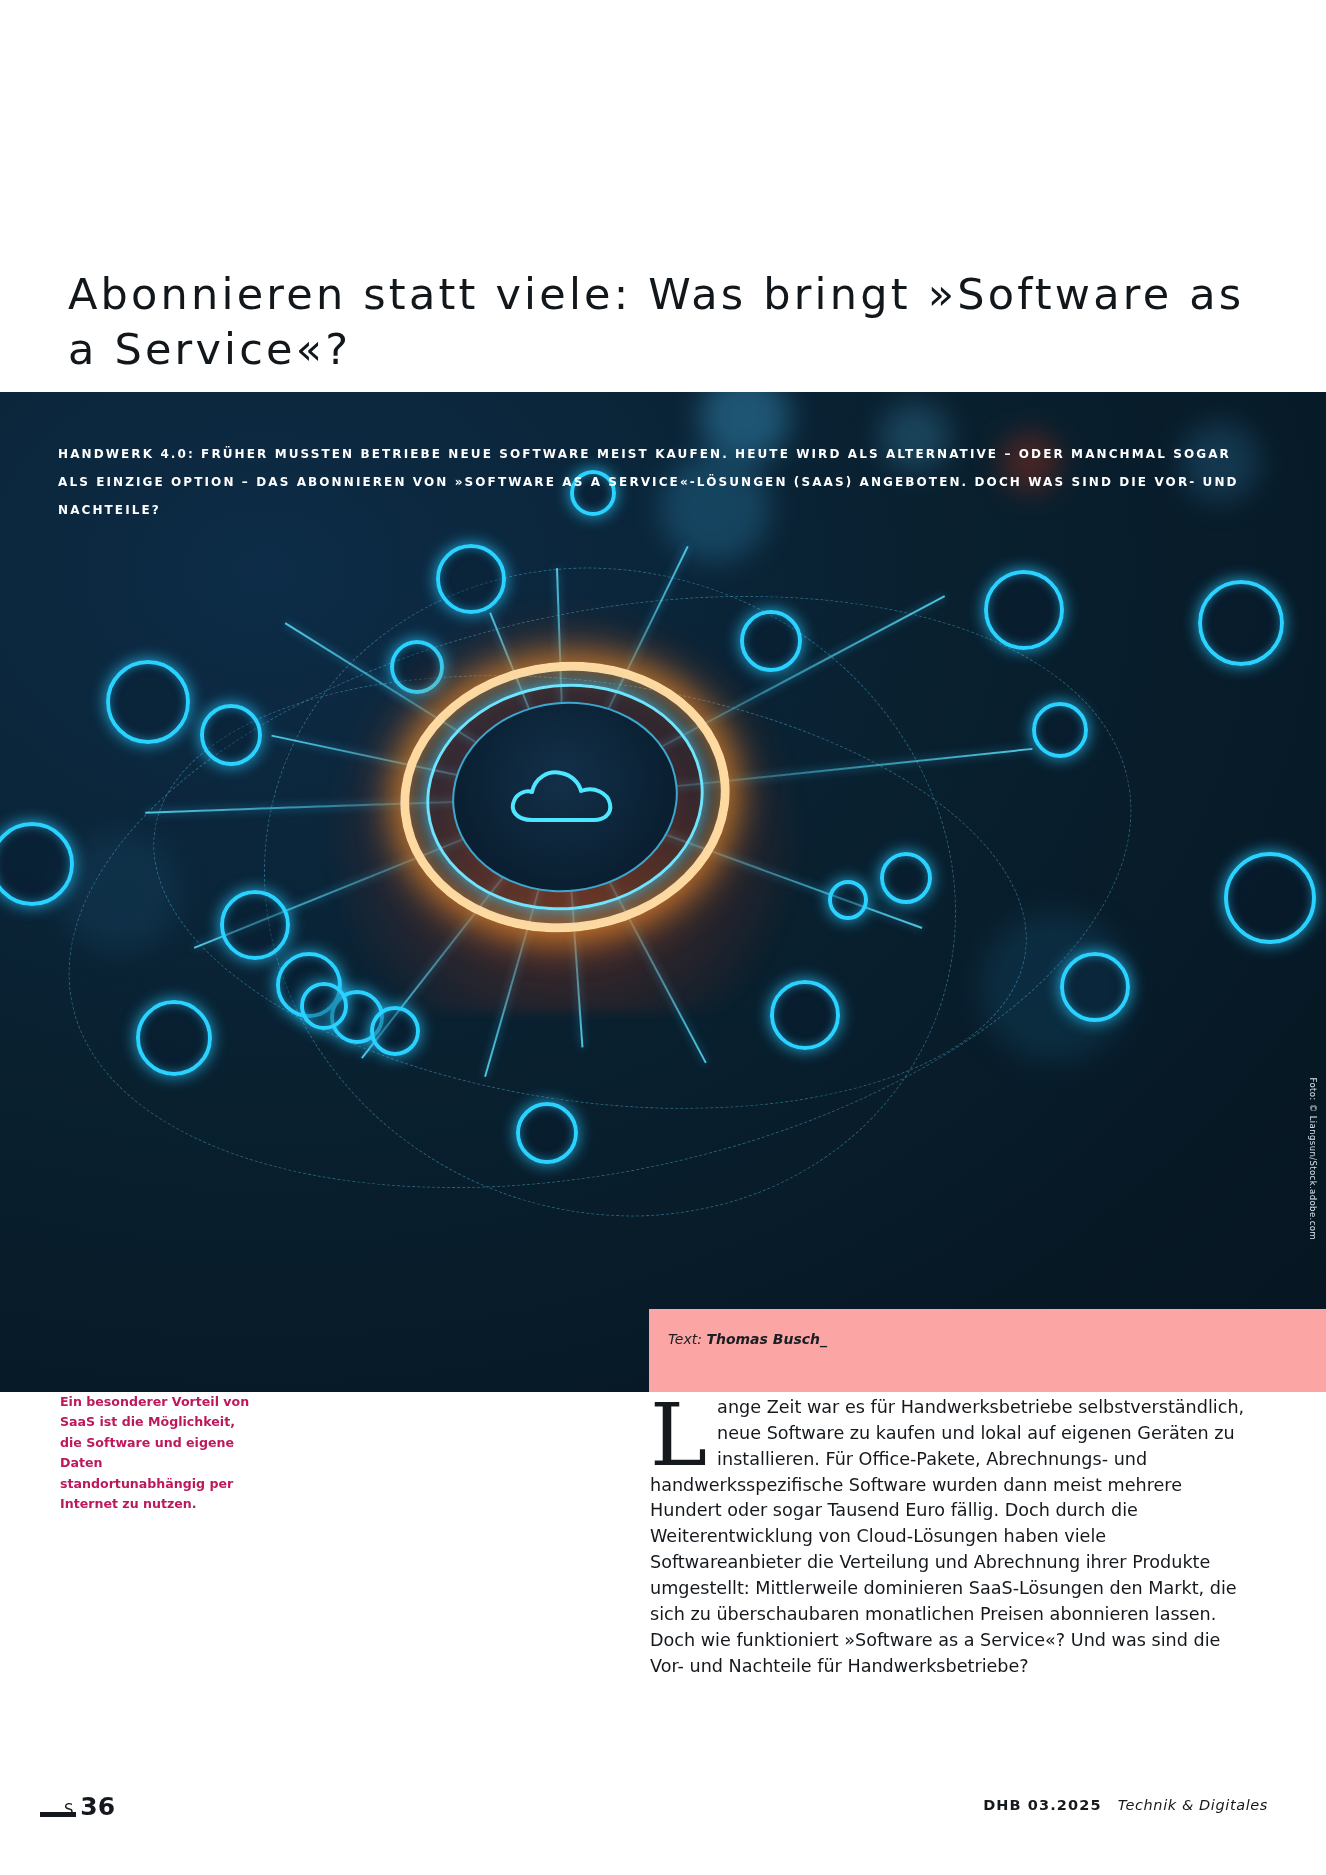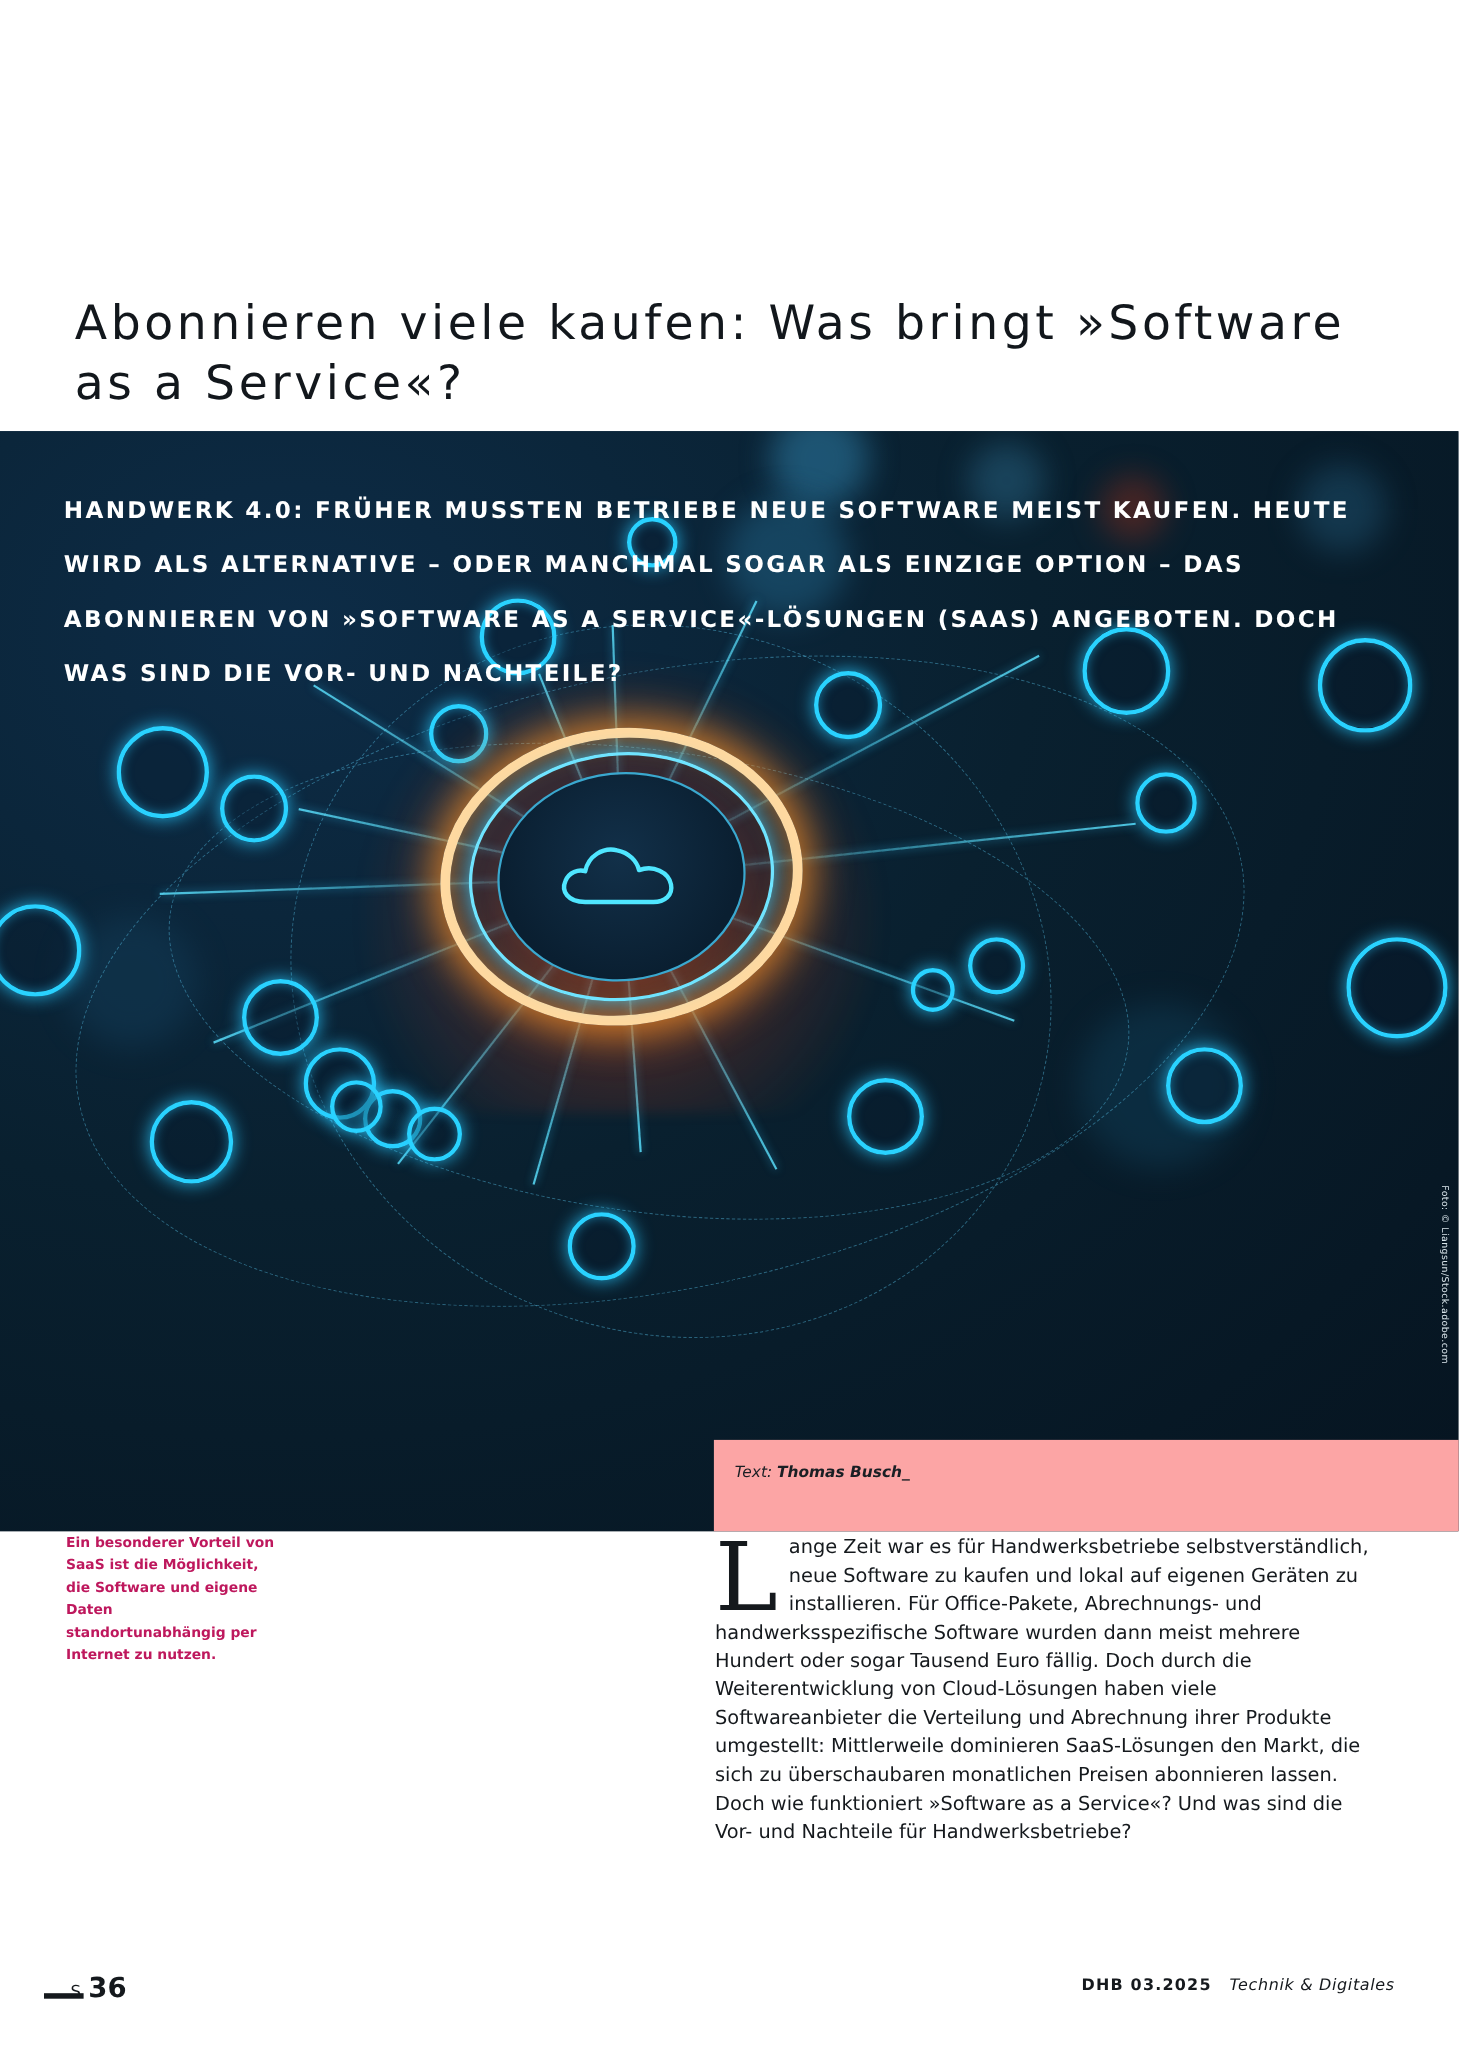--- a/index.html
+++ b/index.html
@@ -48,21 +48,21 @@
     filter: blur(14px);
     opacity: 0.55;
   }
 
   
   .kicker {
     position: absolute;
     left: 58px;
     top: 440px;
     width: 1200px;
-    font-size: 21px;
+    font-size: 12px;
     font-weight: bold;
     letter-spacing: 2.1px;
     line-height: 2.35;
     color: #ffffff;
   }
 
   
   .hub {
     position: absolute;
     left: 400px;
@@ -229,21 +229,21 @@
     font-size: 14.5px;
     color: #15191d;
     letter-spacing: 0.6px;
   }
   .foot-right .issue { font-weight: bold; letter-spacing: 1.1px; }
   .foot-right .rubric { font-style: italic; margin-left: 11px; }
 </style>
 </head>
 <body>
 
-<h1 class="headline">Abonnieren viele kaufen: Was bringt »Software as a Service«?</h1>
+<h1 class="headline">Abonnieren statt viele: Was bringt »Software as a Service«?</h1>
 
 <div class="hero">
 
   <div class="hero-bokeh" style="left:700px; top:-20px; width:90px; height:90px; background:#2f7fa8;"></div>
   <div class="hero-bokeh" style="left:880px; top:10px; width:70px; height:70px; background:#27607f;"></div>
   <div class="hero-bokeh" style="left:1000px; top:40px; width:60px; height:60px; background:#7a2b1e;"></div>
   <div class="hero-bokeh" style="left:660px; top:60px; width:110px; height:110px; background:#1f5f82;"></div>
   <div class="hero-bokeh" style="left:1180px; top:30px; width:80px; height:80px; background:#1d4e6b;"></div>
   <div class="hero-bokeh" style="left:60px; top:440px; width:120px; height:120px; background:#123a55;"></div>
   <div class="hero-bokeh" style="left:980px; top:520px; width:150px; height:150px; background:#0f3a52;"></div>

